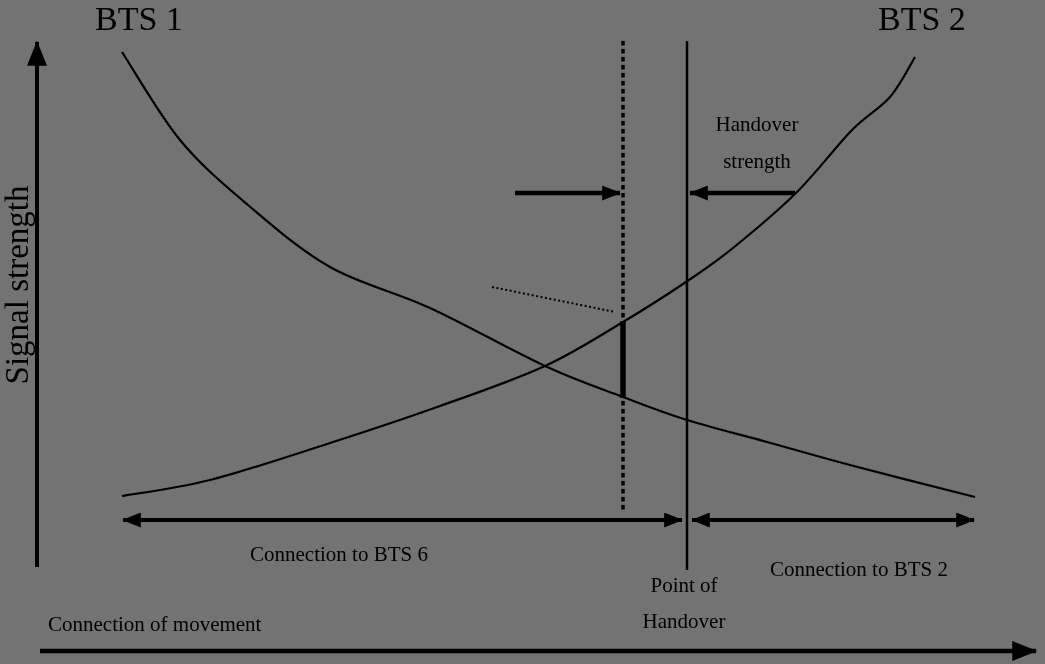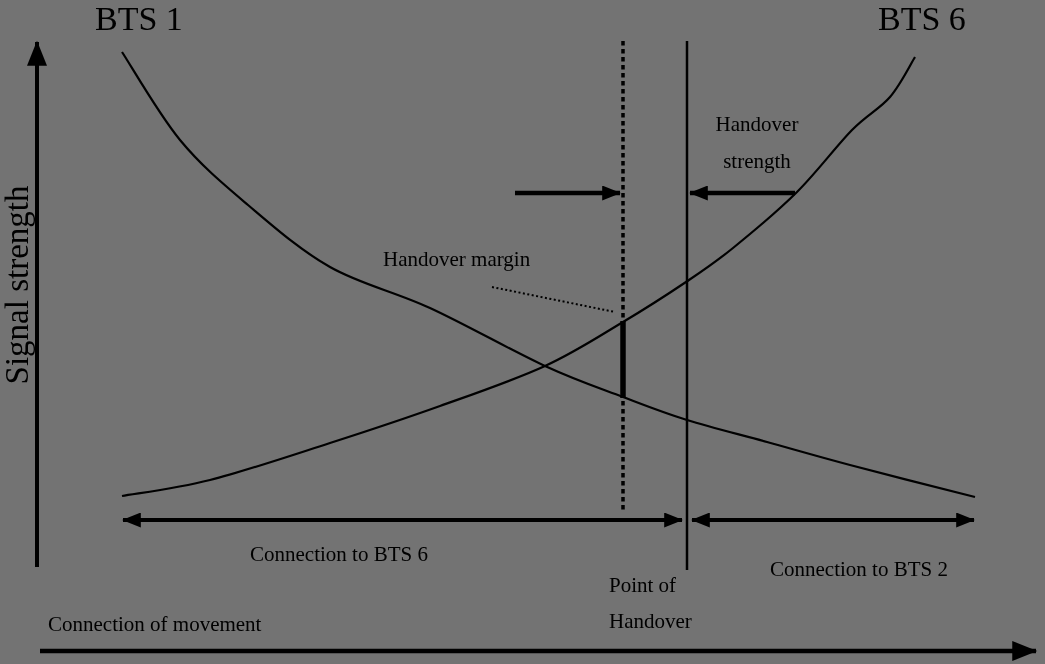--- a/index.html
+++ b/index.html
@@ -35,20 +35,21 @@
     width: 152px;
     text-align: center;
     line-height: 37px;
   }
   .lbl-margin { left: 383px; top: 241px; }
   .lbl-conn1  { left: 250px; top: 536px; }
   .lbl-conn2  { left: 770px; top: 536px; margin-top: 15px; }
   .lbl-poh {
     left: 609px; top: 567px;
     width: 150px;
+    text-align: center;
     line-height: 36px;
   }
   .lbl-direction { left: 48px; top: 606px; }
 </style>
 </head>
 <body>
 
 <div class="canvas">
 
   <svg id="diagram-svg" width="1045" height="664" viewBox="0 0 1045 664">
@@ -79,30 +80,29 @@
 
     <line x1="515" y1="193" x2="620" y2="193" stroke="#000" stroke-width="4.5" marker-end="url(#headMid)"></line>
     <line x1="795" y1="193" x2="690" y2="193" stroke="#000" stroke-width="4.5" marker-end="url(#headMid)"></line>
 
     <line x1="123" y1="520" x2="682" y2="520" stroke="#000" stroke-width="4" marker-start="url(#headMid)" marker-end="url(#headMid)"></line>
     <line x1="692" y1="520" x2="974" y2="520" stroke="#000" stroke-width="4" marker-start="url(#headMid)" marker-end="url(#headMid)"></line>
   </svg>
 
   <div class="lbl lbl-bts lbl-bts1">BTS 1</div>
 
-  <div class="lbl lbl-bts lbl-bts2">BTS 6</div>
+  <div class="lbl lbl-bts lbl-bts2">BTS 2</div>
 
   <div class="lbl lbl-signal">Signal strength</div>
 
   <div class="lbl lbl-duration">
     <div>Handover</div>
     <div>strength</div>
   </div>
 
-  <div class="lbl lbl-margin">Handover margin</div>
 
   <div class="lbl lbl-conn1">Connection to BTS 6</div>
 
   <div class="lbl lbl-conn2">Connection to BTS 2</div>
 
   <div class="lbl lbl-poh">
     <div>Point of</div>
     <div>Handover</div>
   </div>
 

